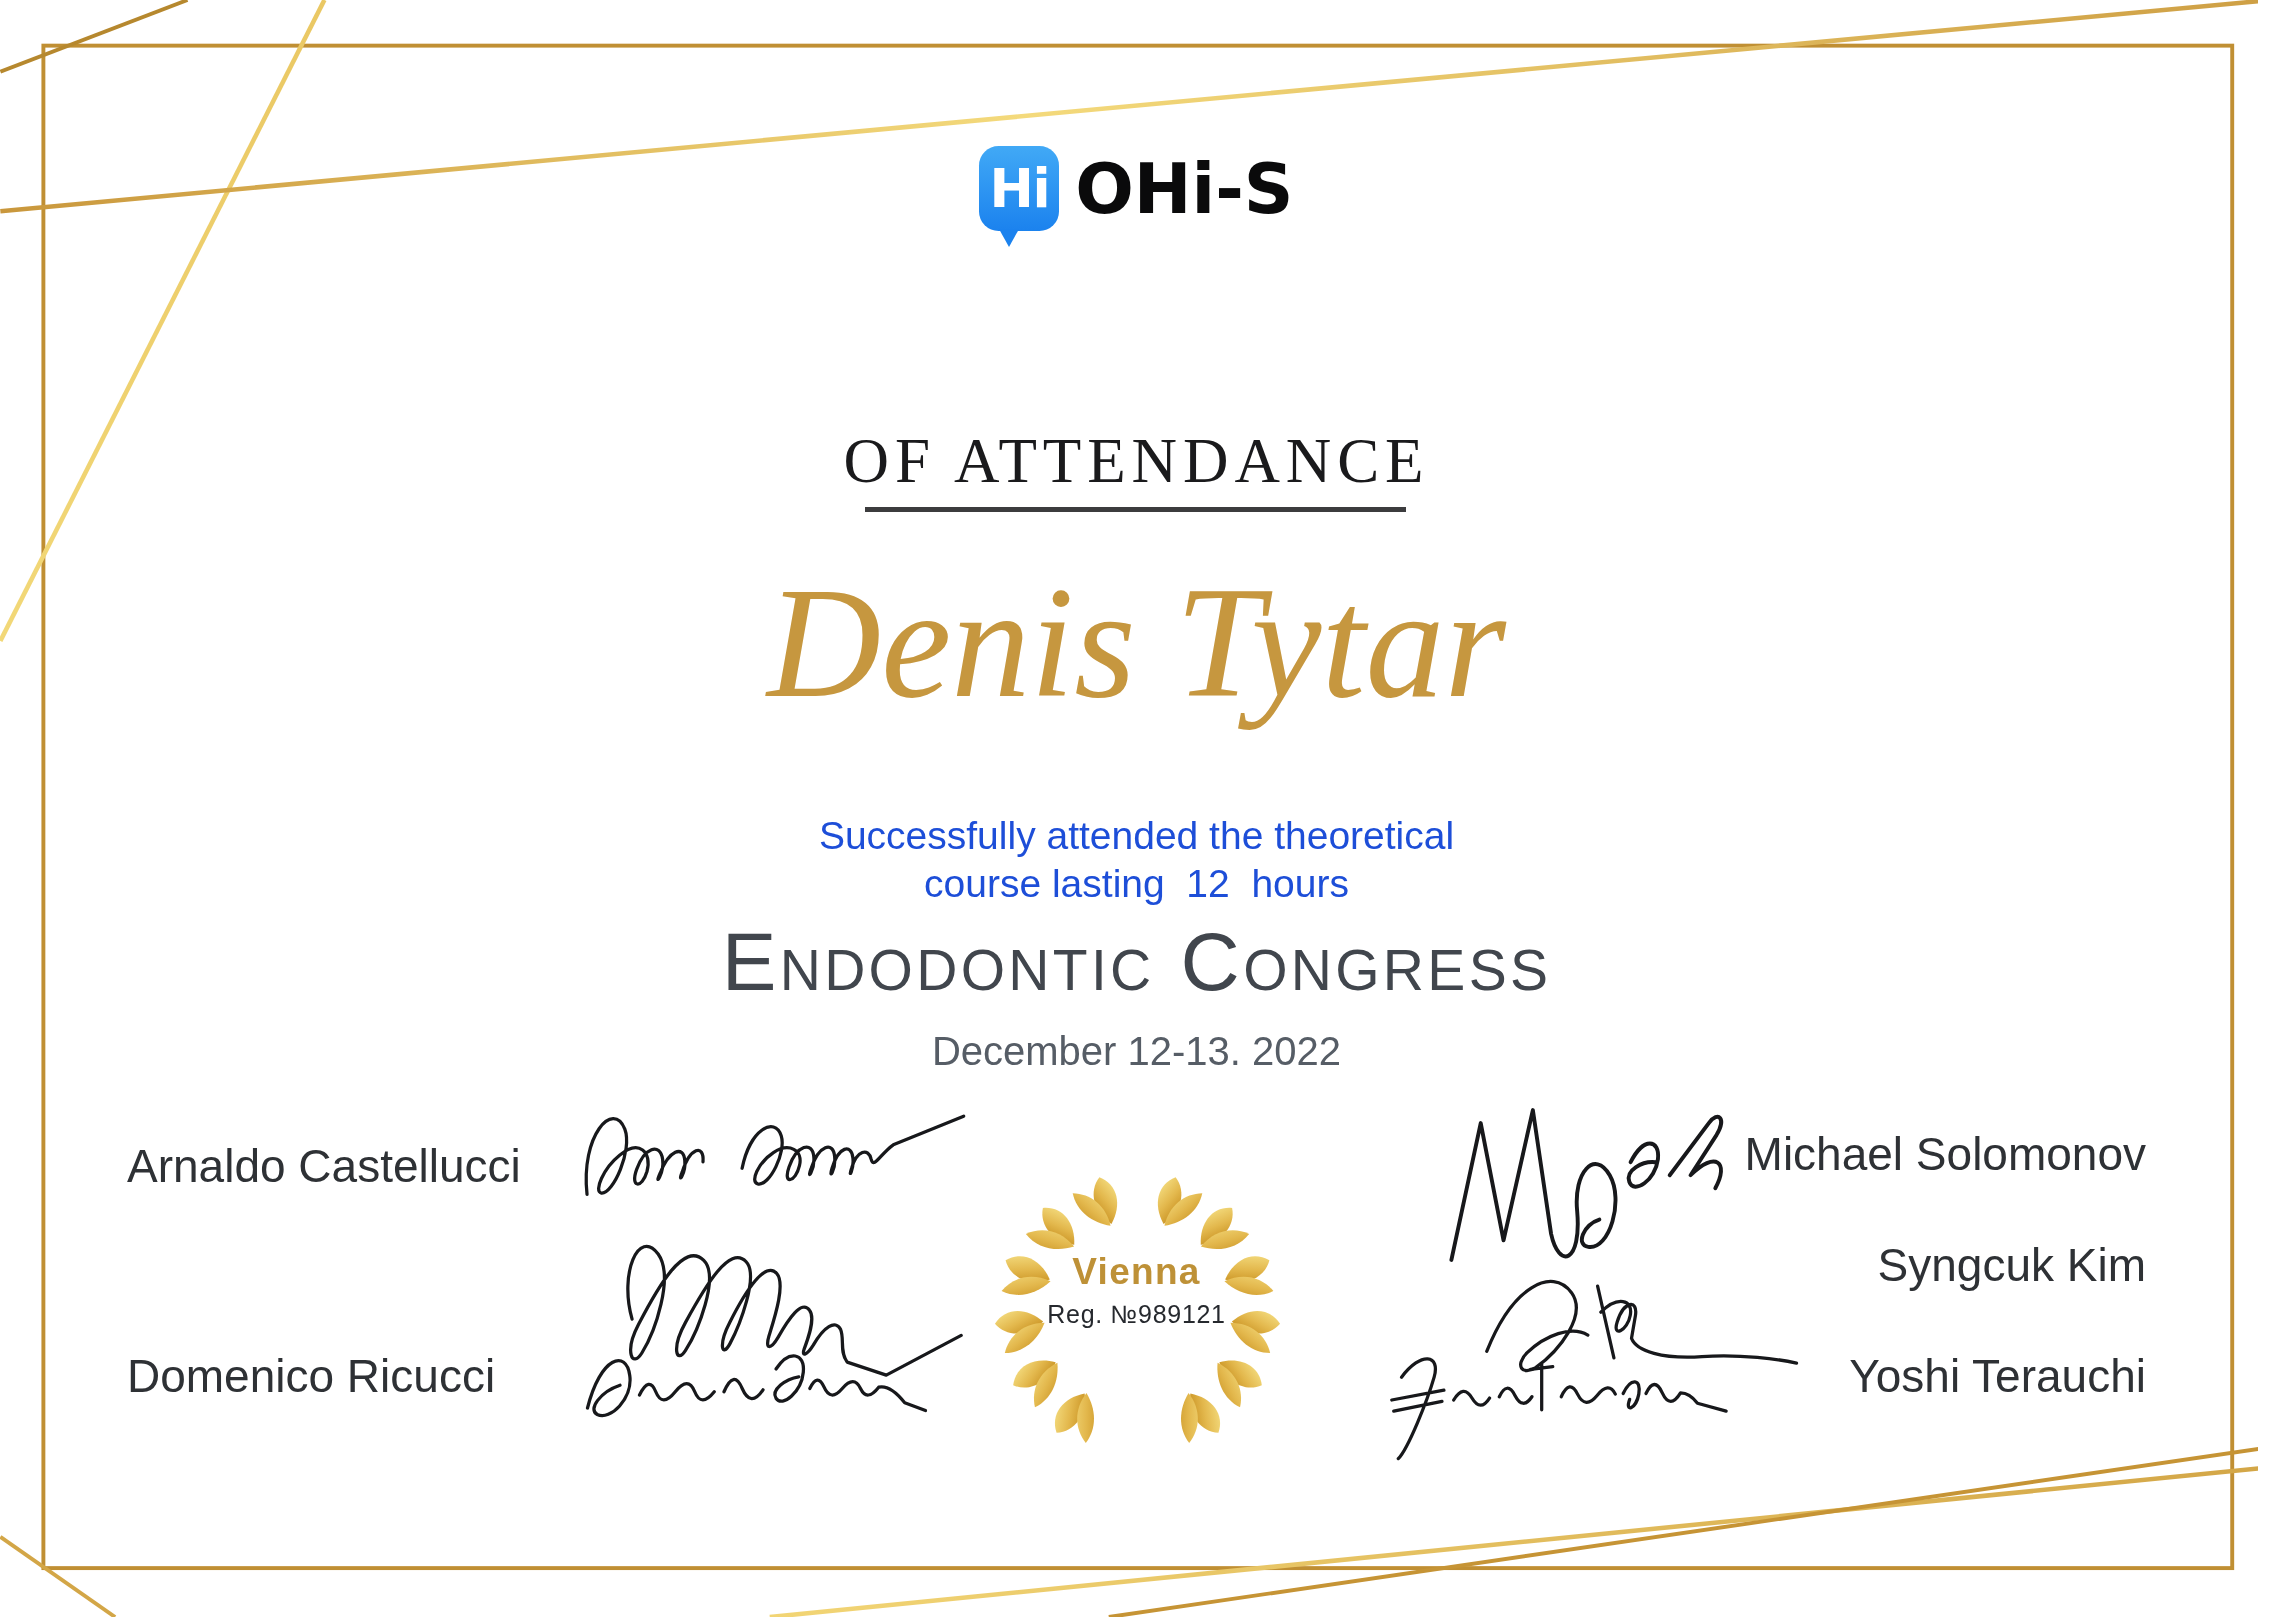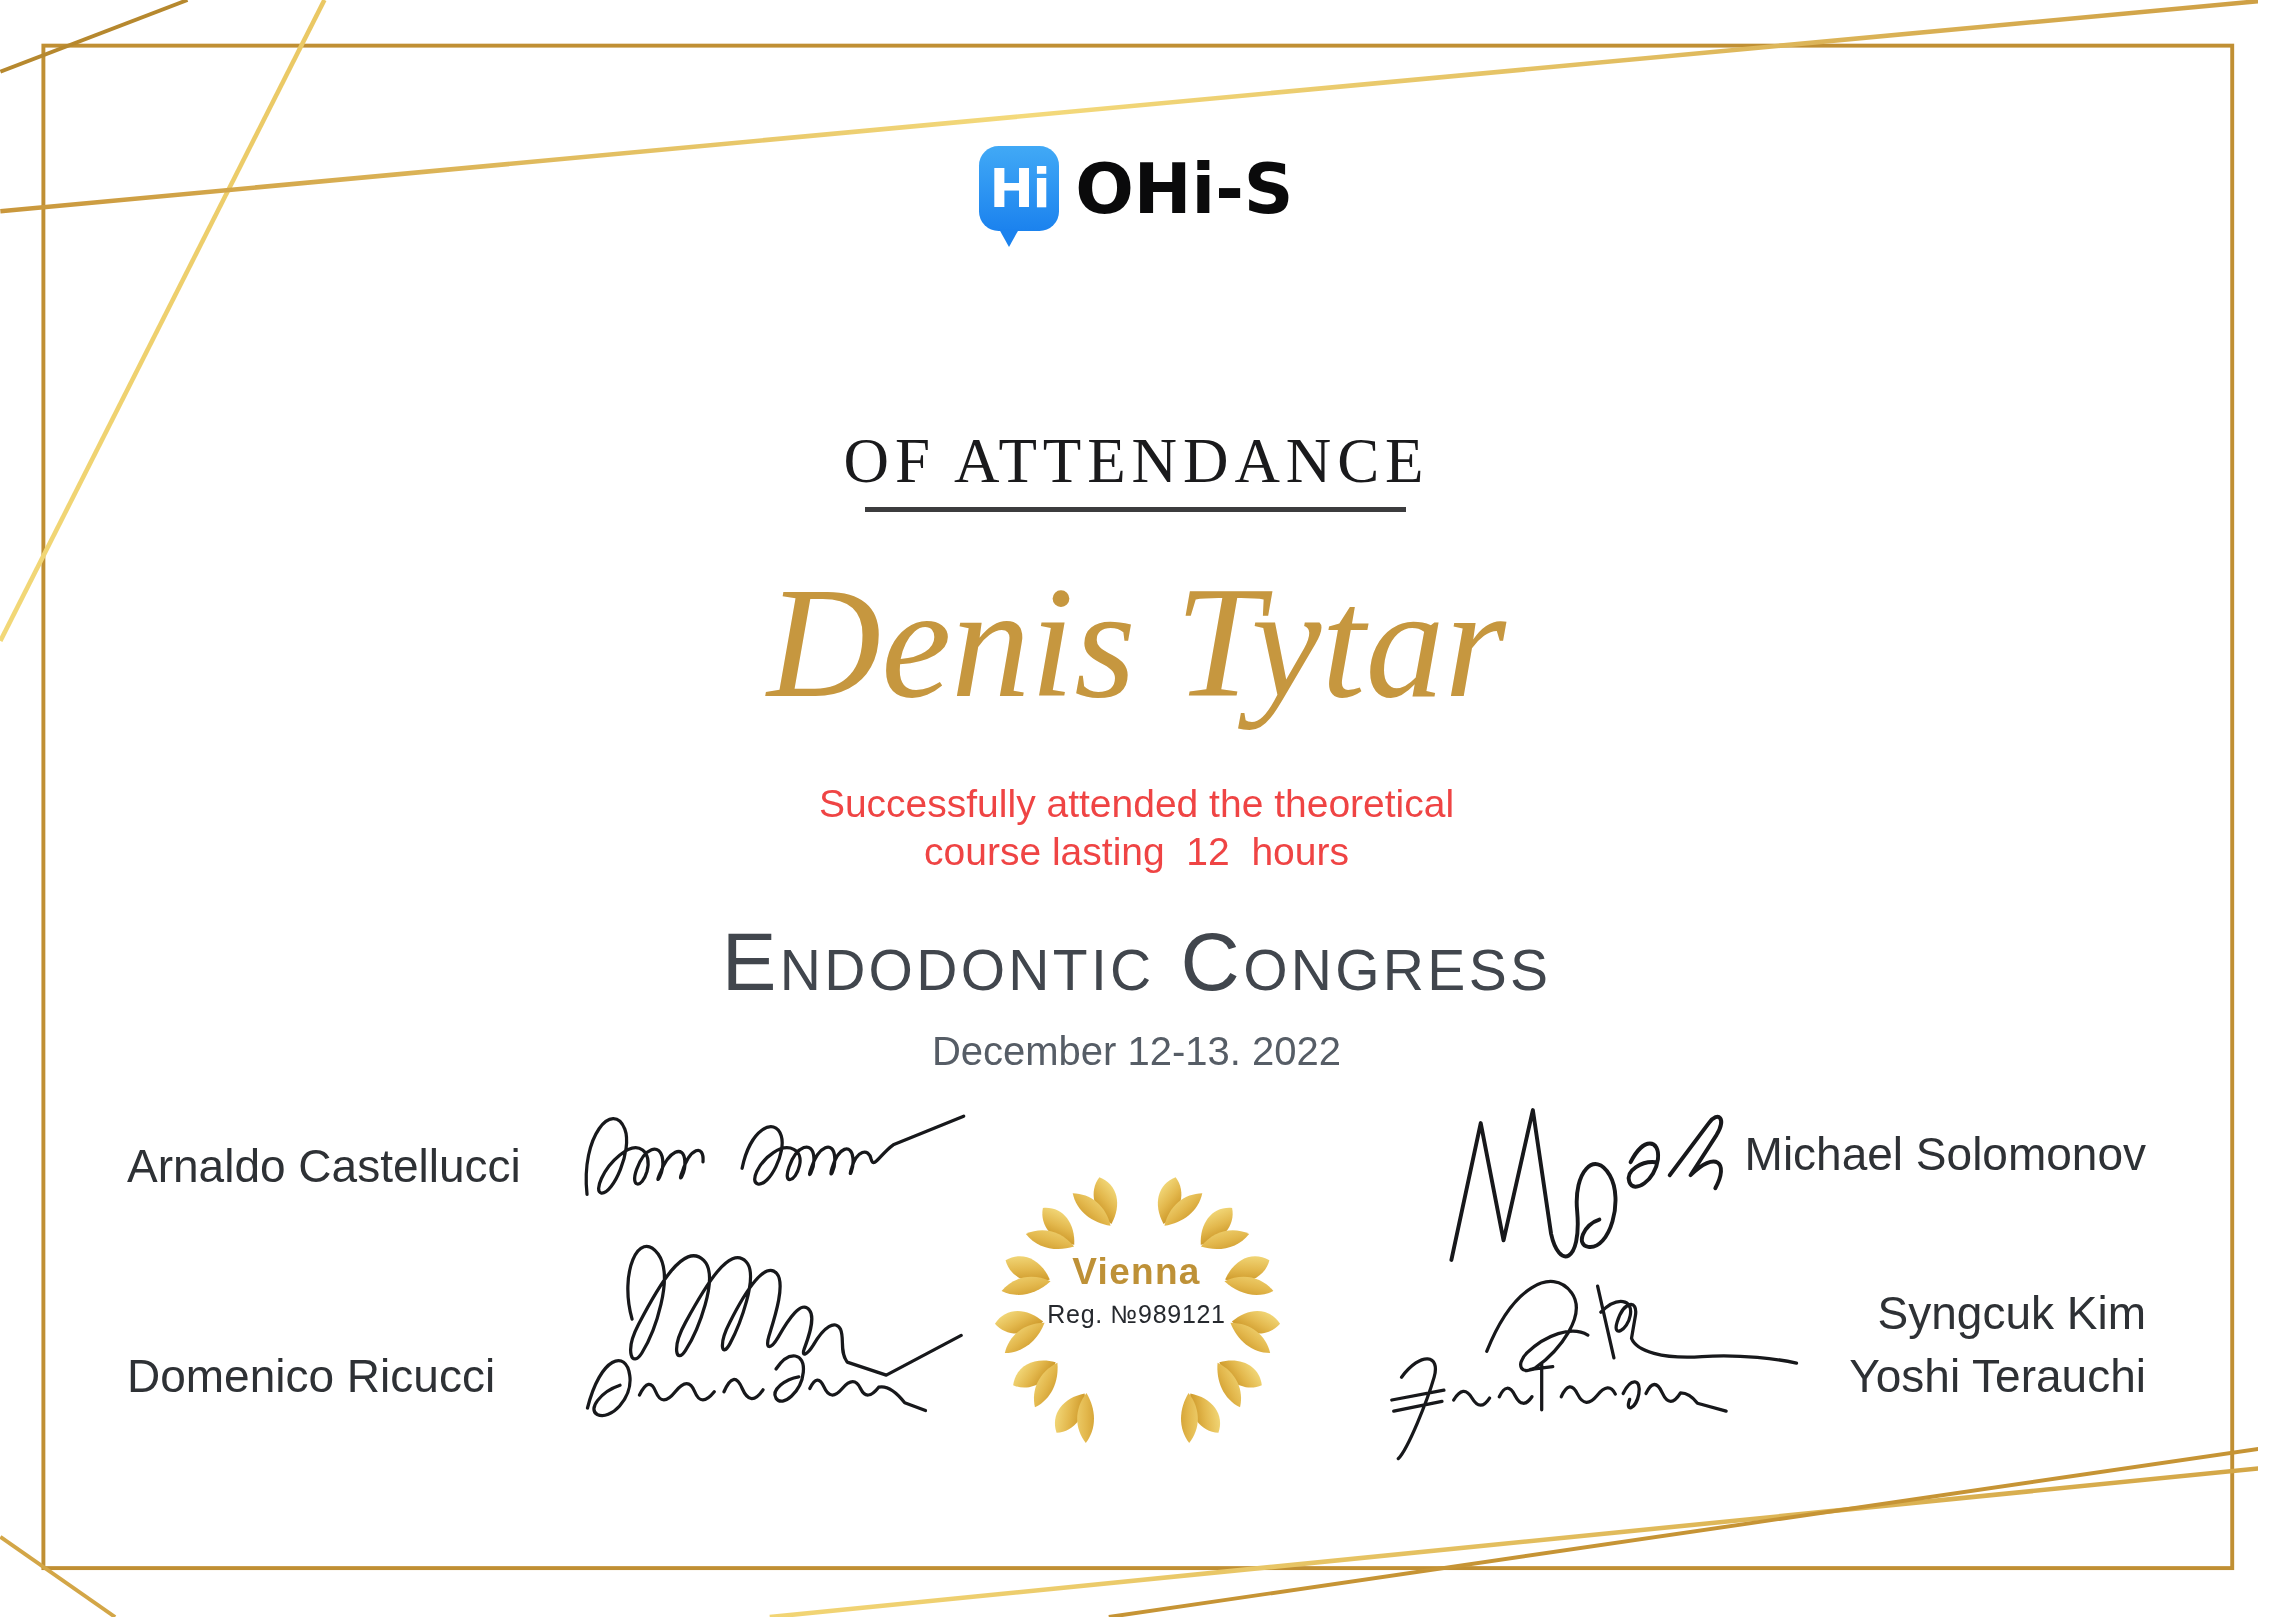--- a/index.html
+++ b/index.html
@@ -35,21 +35,21 @@
     font-size:63px;letter-spacing:5.9px;color:#1a1a1c;line-height:1;
   }
   .divider{top:507px;left:865px;width:541px;height:4.6px;background:#3c3c3e;}
 
   .recipient{
     top:556px;font-family:"Liberation Serif",serif;font-style:italic;font-weight:500;
     font-size:158px;color:#C6973F;line-height:1.1;
   }
 
   .description{
-    top:780px;font-size:39px;line-height:48px;color:#ef4444;
+    top:812px;font-size:39px;line-height:48px;color:#1d4ed8;
     white-space:pre-wrap;font-weight:400;
   }
 
   .event{
     top:921px;font-size:82px;color:#41464D;font-weight:400;
     font-variant:small-caps;letter-spacing:3.3px;line-height:1;
   }
   .date{top:1029px;font-size:40px;color:#565D66;font-weight:400;}
 
   .signer{font-size:46px;font-weight:500;color:#2E3135;line-height:1;white-space:nowrap;}
@@ -105,21 +105,21 @@
 
   <div class="abs centered description"><span>Successfully attended the theoretical</span><br><span>course lasting  12  hours</span></div>
 
   <div class="abs centered event">Endodontic Congress</div>
   <div class="abs centered date">December 12-13. 2022</div>
 
   <div class="abs signer left" style="top:1131px;margin-top:12px;">Arnaldo Castellucci</div>
   <div class="abs signer left" style="top:1353px;">Domenico Ricucci</div>
 
   <div class="abs signer right" style="top:1131px;">Michael Solomonov</div>
-  <div class="abs signer right" style="top:1242px;margin-top:48px;">Syngcuk Kim</div>
+  <div class="abs signer right" style="top:1242px;">Syngcuk Kim</div>
   <div class="abs signer right" style="top:1353px;">Yoshi Terauchi</div>
 
   <svg class="sig-svg" style="left:574px;top:1090px;" width="404" height="137" viewBox="0 0 620 210">
     <path stroke-width="5" d="M20,160 C10,70 60,15 78,60 C90,92 60,160 42,158 C30,156 45,120 70,100 C100,75 120,95 112,125 C104,152 86,150 96,122 C108,88 132,80 136,106 C139,128 122,150 132,128 C146,92 168,84 170,108 C172,128 158,146 166,126 C178,88 200,82 198,110"></path>
     <path stroke-width="5" d="M258,120 C270,60 308,40 318,70 C326,95 300,148 282,144 C270,141 282,112 306,96 C330,80 352,92 346,116 C340,142 320,146 330,118 C342,84 366,78 368,102 C370,122 356,142 364,120 C376,84 398,78 400,102 C402,122 390,140 396,120 C406,86 426,82 428,104 C430,122 420,138 426,120 C434,92 452,88 456,106 C460,122 470,98 490,84 L598,40"></path>
   </svg>
 
   <svg class="sig-svg" style="left:606px;top:1182px;" width="365" height="196" viewBox="0 0 560 300">
     <path stroke-width="5" d="M40,210 C20,140 50,70 80,110 C105,145 75,230 55,262 C40,286 28,260 50,218 C80,160 120,90 150,120 C175,145 140,230 122,258 C108,280 100,255 122,215 C152,160 190,95 215,122 C235,143 205,220 190,248 C178,270 172,250 190,215 C215,165 245,120 262,140 C276,156 258,210 250,236 C244,256 252,258 264,238 C280,210 300,180 312,196 C322,208 310,240 304,256 C300,268 308,266 318,250 C334,222 352,210 360,226 C366,240 358,260 370,276 L430,296 L545,235"></path>
   </svg>

